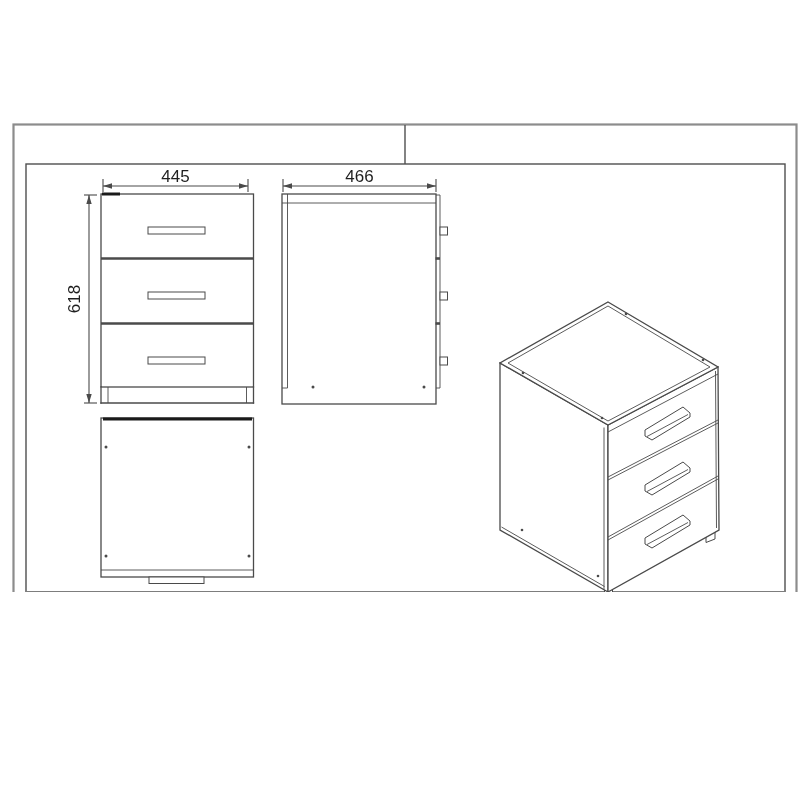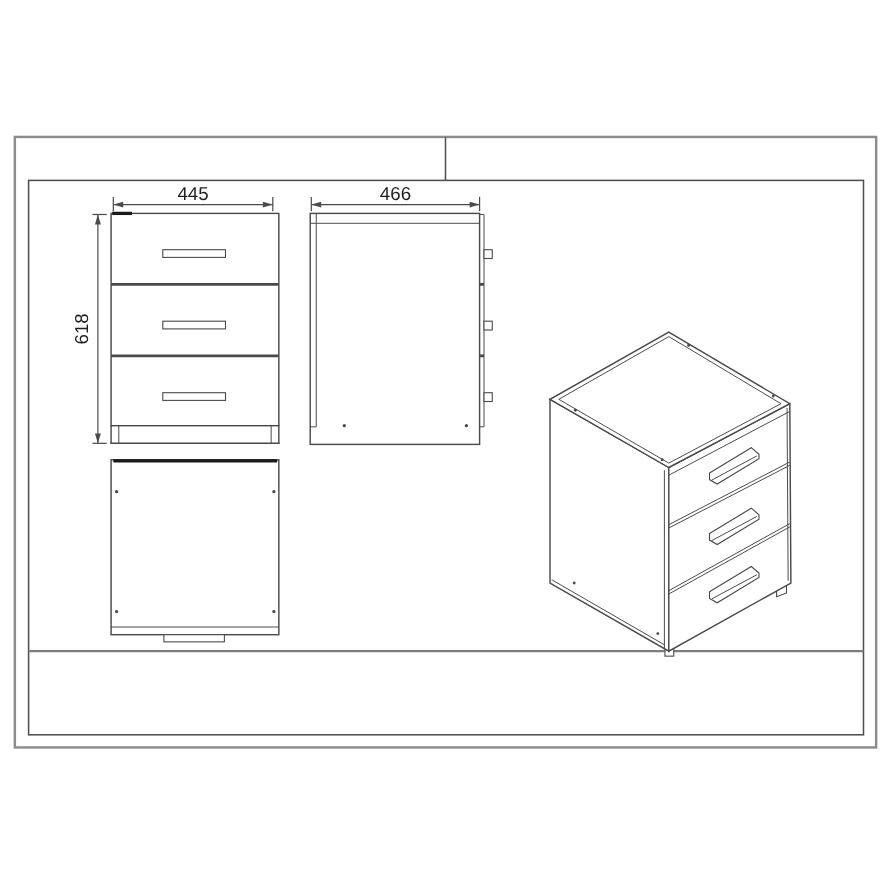--- a/index.html
+++ b/index.html
@@ -1,16 +1,16 @@
 <!DOCTYPE html>
 <html style="--line: #4a4a4a; --dark: #1a1a1a; --text: #1f1f1f; --frame_outer: #8c8c8c; --frame_inner: #4f4f4f; --ground: #7d7d7d; --background: #ffffff;"><head>
 <meta charset="utf-8">
 <style>
   html, body { margin: 0; padding: 0; background: var(--background, #fff); }
-  .stage { width: 800px; height: 800px; position: relative; background: var(--background, #fff); }
+  .stage { width: 800px; height: 592px; position: relative; background: var(--background, #fff); }
   svg { display: block; }
   .ln   { stroke: var(--line, #4a4a4a); stroke-width: 1.3; fill: none; stroke-linecap: square; }
   .lnf  { stroke: var(--line, #4a4a4a); stroke-width: 1.3; fill: #ffffff; stroke-linecap: square; }
   .lnw  { stroke: var(--line, #4a4a4a); stroke-width: 1; fill: #ffffff; }
   .thin { stroke: var(--line, #4a4a4a); stroke-width: 0.9; fill: none; }
   .thick{ stroke: var(--dark, #1a1a1a); stroke-width: 3; fill: none; }
   .band { stroke: var(--line, #4a4a4a); stroke-width: 2.6; fill: none; }
   .dot  { fill: var(--line, #4a4a4a); stroke: none; }
   .dim  { stroke: var(--line, #4a4a4a); stroke-width: 1.1; fill: none; }
   .arr  { fill: var(--line, #4a4a4a); stroke: none; }

